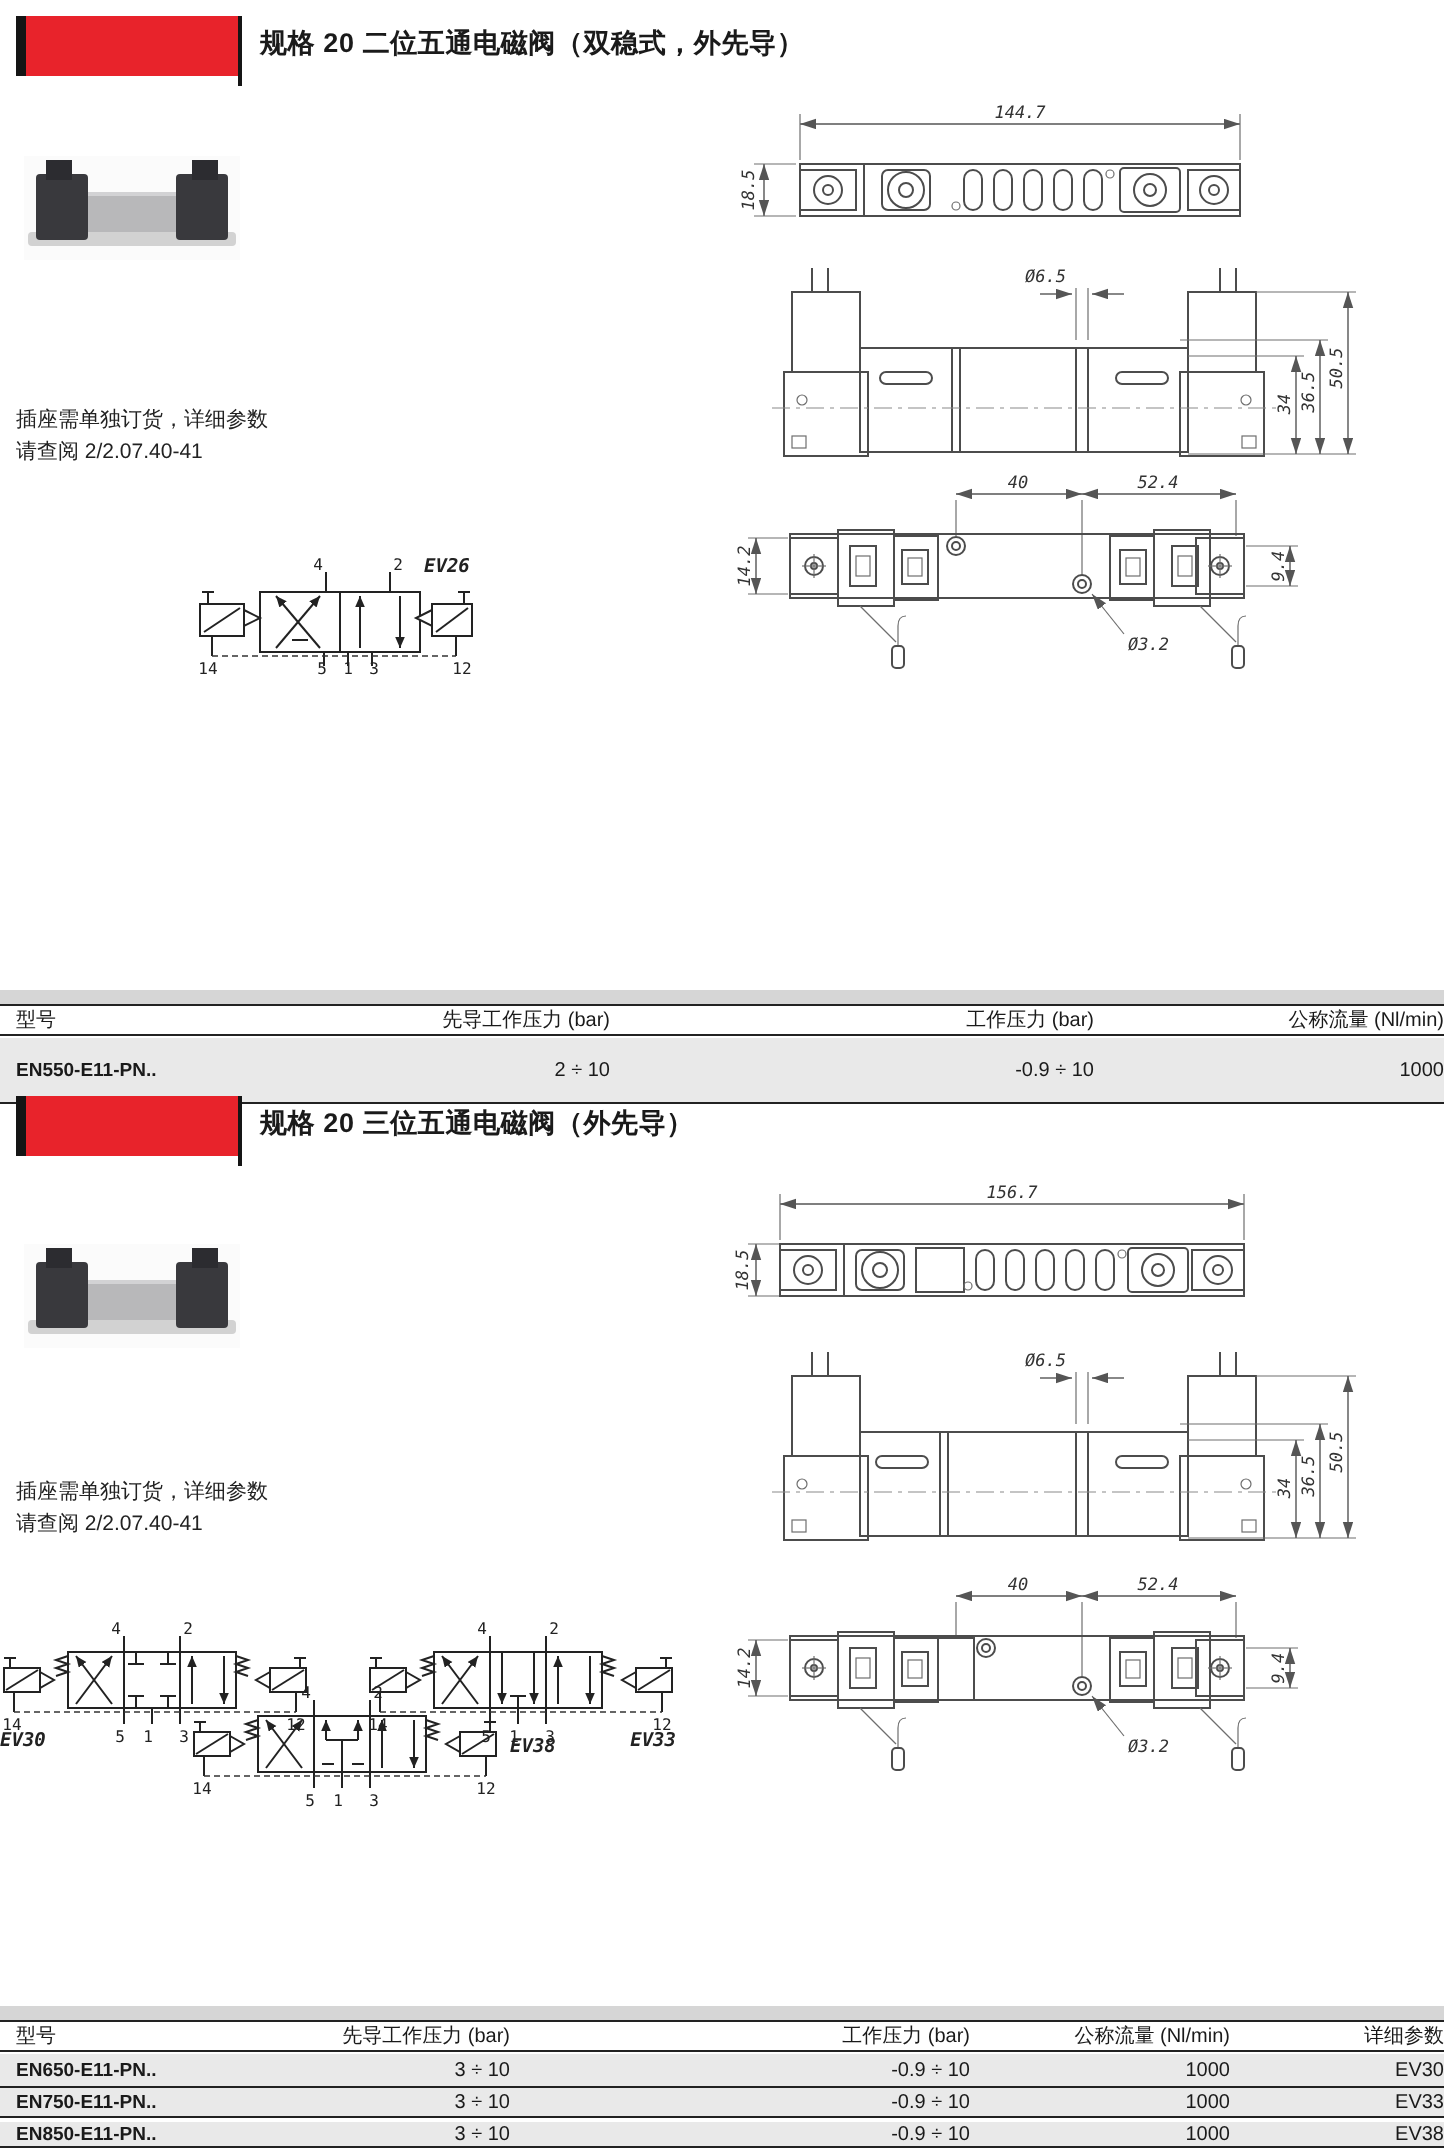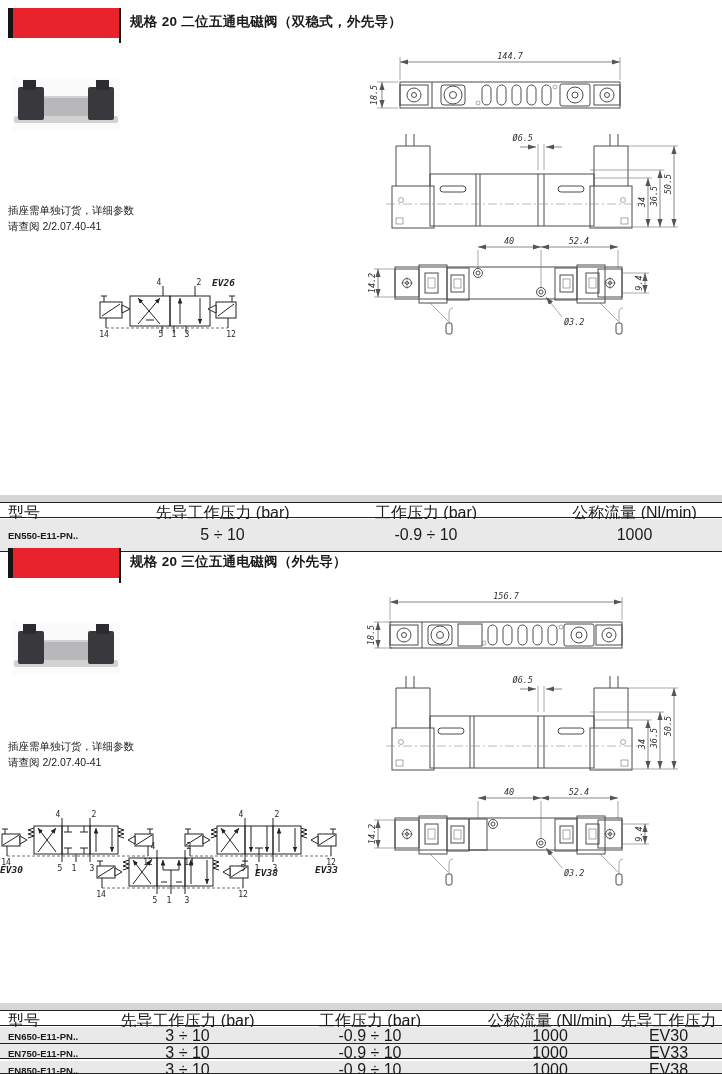--- a/index.html
+++ b/index.html
@@ -33,23 +33,23 @@
   .dsh{stroke:#333;stroke-width:.7;fill:none;stroke-dasharray:3 2}
   .dimtxt{font-family:"DejaVu Sans Mono",monospace;font-size:8.5px;font-style:italic;fill:#333}
   .porttxt{font-family:"DejaVu Sans Mono",monospace;font-size:8px;fill:#222}
   .symlbl{font-family:"DejaVu Sans Mono",monospace;font-size:9.5px;font-style:italic;font-weight:bold;fill:#222}
   
   .t-band{width:722px;background:#d6d6d6;border-bottom:1px solid #222}
   .t-head,.t-row{width:722px;display:grid;align-items:center;border-bottom:1px solid #222;background:#fff}
   .t-row{background:#e9e9e9}
   .cols4{grid-template-columns:140px 165px 1fr 175px}
   .cols5{grid-template-columns:120px 135px 230px 130px 1fr}
-  .cell{font-size:16px;white-space:nowrap}
+  .cell{font-size:10px;white-space:nowrap}
   .cell.left{text-align:left;padding-left:8px}
-  .cell.ctr{text-align:center}
+  .cell.ctr{text-align:right}
   .cell.model{font-weight:bold;font-size:9.5px}
 </style>
 </head>
 <body>
 
 <svg width="0" height="0" class="abs">
   <defs>
     <marker id="aR" markerWidth="9" markerHeight="7" refX="8" refY="2.6" orient="auto-start-reverse" markerUnits="userSpaceOnUse">
       <path d="M0,0 L8,2.6 L0,5.2 z" fill="#555"></path>
     </marker>
@@ -241,21 +241,21 @@
 
 <div class="abs t-band" style="left:0;top:495px;height:8px"></div>
 <div class="abs t-head cols4" style="left:0;top:503px;height:15px">
   <div class="cell left">型号</div>
   <div class="cell ctr">先导工作压力 (bar)</div>
   <div class="cell ctr">工作压力 (bar)</div>
   <div class="cell ctr">公称流量 (Nl/min)</div>
 </div>
 <div class="abs t-row cols4" style="left:0;top:519px;height:33px">
   <div class="cell left model">EN550-E11-PN..</div>
-  <div class="cell ctr">5 ÷ 10</div>
+  <div class="cell ctr">2 ÷ 10</div>
   <div class="cell ctr">-0.9 ÷ 10</div>
   <div class="cell ctr">1000</div>
 </div>
 
 <div class="abs accent-strip" style="left:8px;top:548px"></div>
 <div class="abs red-block" style="left:13px;top:548px"></div>
 <div class="abs hdr-rule" style="left:119px;top:548px"></div>
 <h1 class="abs sec-title" style="left:130px;top:553px">规格 20 三位五通电磁阀（外先导）</h1>
 
 <div class="abs photo" style="left:12px;top:622px">
@@ -527,21 +527,21 @@
   <path class="thin" d="M249,86 V76 q0,-5 4,-5"></path>
     <rect class="ln" x="246" y="86" width="6" height="11" rx="2"></rect>
 </svg>
 
 <div class="abs t-band" style="left:0;top:1003px;height:8px"></div>
 <div class="abs t-head cols5" style="left:0;top:1011px;height:15px">
   <div class="cell left">型号</div>
   <div class="cell ctr">先导工作压力 (bar)</div>
   <div class="cell ctr">工作压力 (bar)</div>
   <div class="cell ctr">公称流量 (Nl/min)</div>
-  <div class="cell ctr">先导工作压力</div>
+  <div class="cell ctr">详细参数</div>
 </div>
 <div class="abs t-row cols5" style="left:0;top:1027px;height:17px">
   <div class="cell left model">EN650-E11-PN..</div>
   <div class="cell ctr">3 ÷ 10</div>
   <div class="cell ctr">-0.9 ÷ 10</div>
   <div class="cell ctr">1000</div>
   <div class="cell ctr">EV30</div>
 </div>
 <div class="abs t-row cols5" style="left:0;top:1044px;height:15px">
   <div class="cell left model">EN750-E11-PN..</div>

